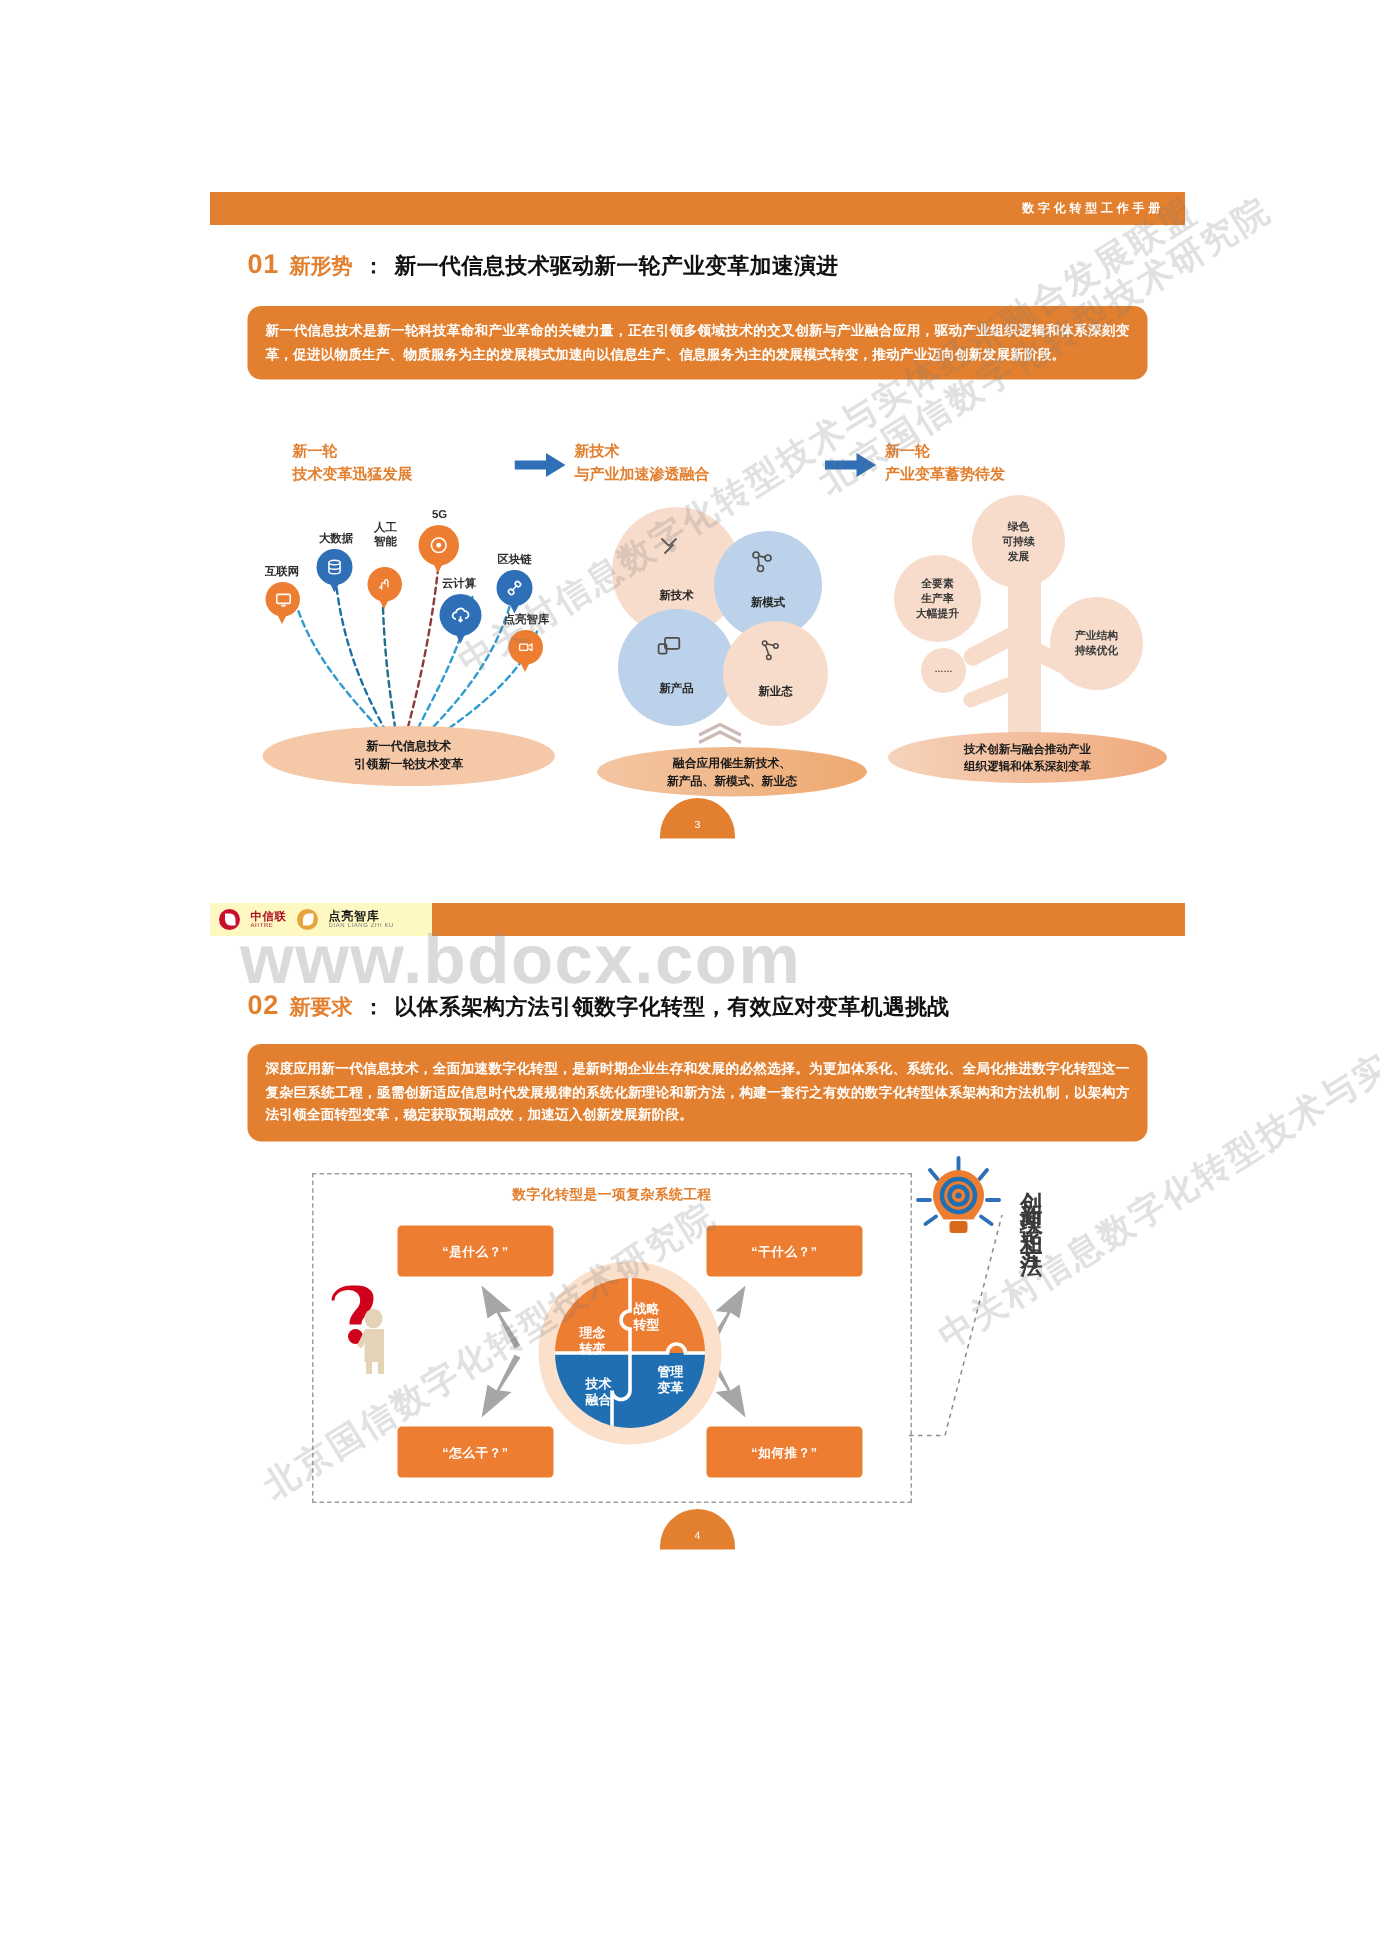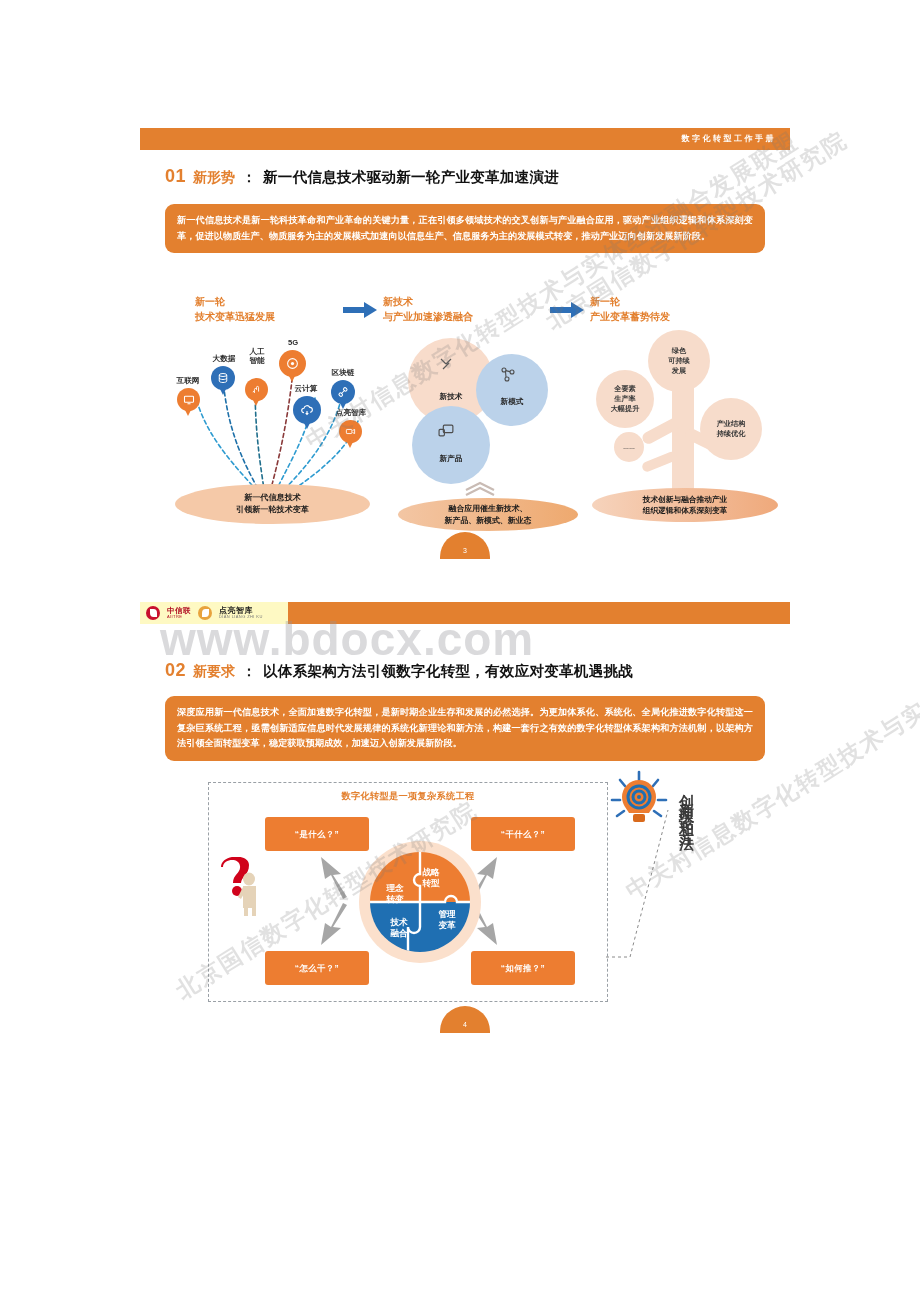--- a/index.html
+++ b/index.html
@@ -274,20 +274,29 @@
         <span class="blob-txt">新产品</span>
       </div>
       <div class="blob blue" style="left:78px;top:18px;width:72px;height:72px;">
         <svg style="position:absolute;left:24px;top:12px;" width="16" height="16" viewBox="0 0 16 16" fill="none" stroke="#4c4c4c" stroke-width="1.1">
             <circle cx="4" cy="4" r="2"></circle>
             <circle cx="12" cy="6" r="2"></circle>
             <circle cx="7" cy="13" r="2"></circle>
             <path d="M5.5 5.5L6 11M5.8 4.6L10 5.6"></path>
           </svg>
         <span class="blob-txt">新模式</span>
+      </div>
+      <div class="blob peach" style="left:84px;top:78px;width:70px;height:70px;">
+        <svg style="position:absolute;left:24px;top:12px;" width="15" height="15" viewBox="0 0 16 16" fill="none" stroke="#4c4c4c" stroke-width="1.1">
+            <circle cx="4" cy="3" r="1.6"></circle>
+            <circle cx="12" cy="5" r="1.6"></circle>
+            <circle cx="7" cy="13" r="1.6"></circle>
+            <path d="M4.6 4.4L7 11.4M5.3 3.4L10.5 4.6"></path>
+          </svg>
+        <span class="blob-txt">新业态</span>
       </div>
       <svg style="position:absolute;left:66px;top:144px;" width="32" height="16" viewBox="0 0 32 16" fill="none" stroke="#C9BBB4" stroke-width="2.2">
         <path d="M2 10 L16 3 L30 10"></path>
           <path d="M2 15 L16 8 L30 15"></path>
       </svg>
       <div class="base-ell m" style="left:0px;top:162px;width:180px;height:33px;font-size:7.9px;">
         融合应用催生新技术、<br>新产品、新模式、新业态
       </div>
     </div>
 

